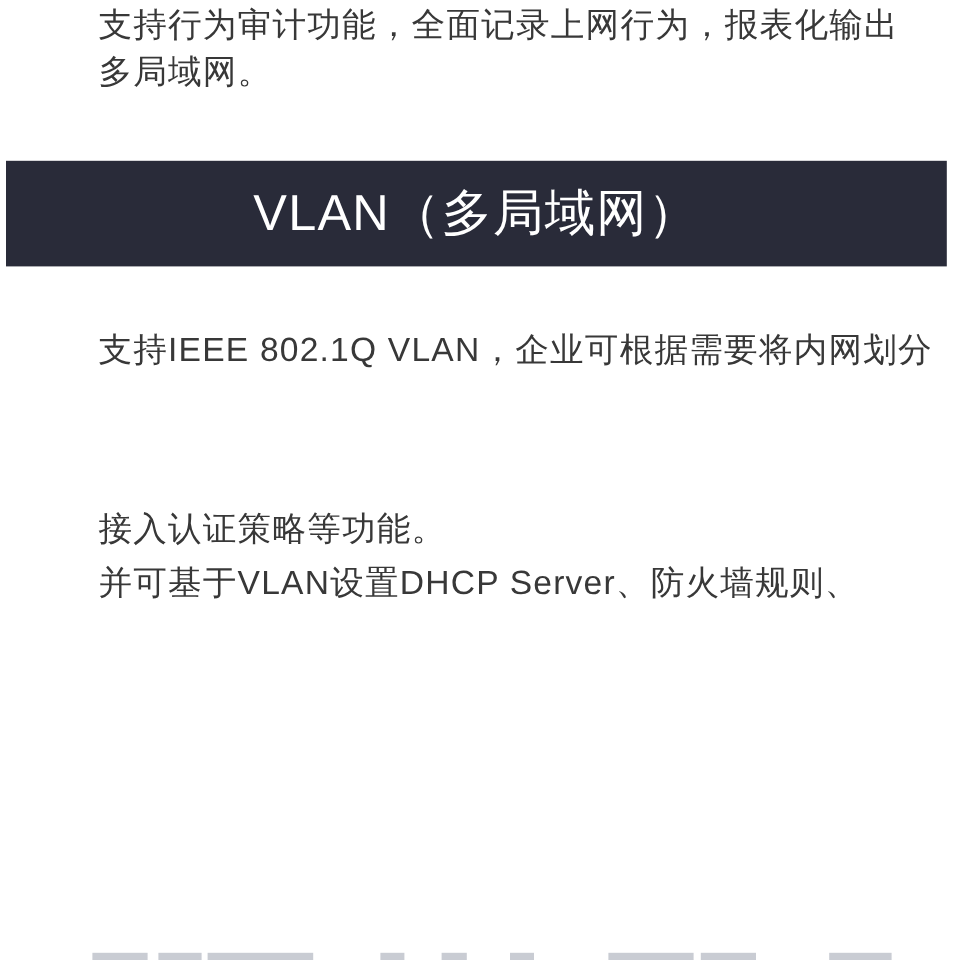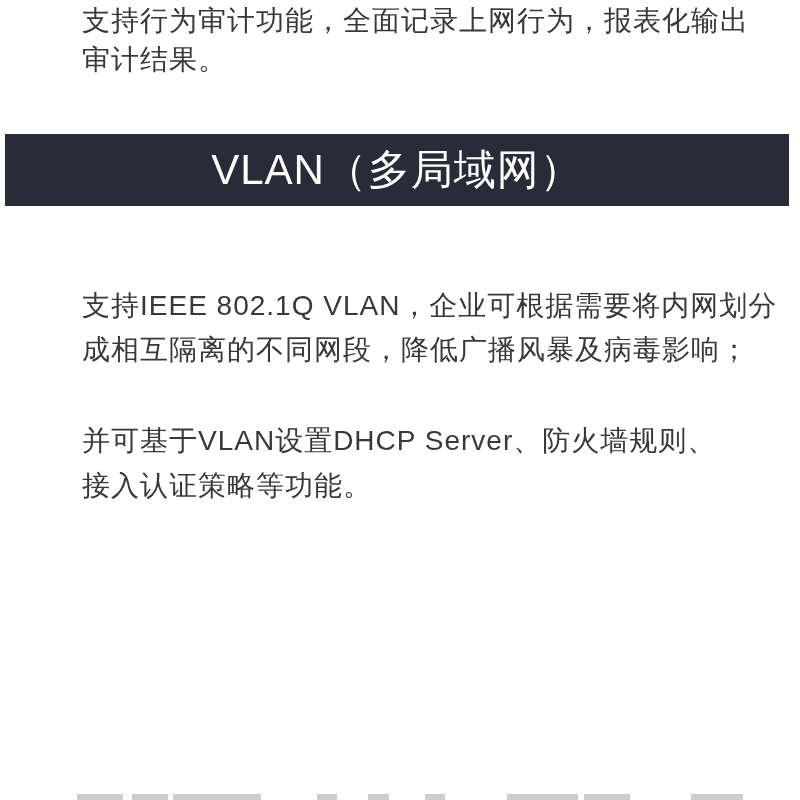--- a/index.html
+++ b/index.html
@@ -16,29 +16,29 @@
   .para {
     position: absolute;
     left: 82px;
     color: #383838;
     font-size: 28px;
     letter-spacing: 1px;
     font-weight: 400;
   }
   .para .line { white-space: nowrap; }
   .para-intro { top: 1px;  line-height: 39px; }
-  .para-vlan1 { top: 284px; line-height: 44px; }
+  .para-vlan1 { top: 270px; line-height: 44px; }
   .para-vlan2 { top: 418px; line-height: 45px; }
 
   
   .banner {
     position: absolute;
     left: 5px;
     width: 784px;
-    height: 72px;
+    height: 88px;
     background: #292b39;
     display: flex;
     align-items: center;
     justify-content: center;
   }
   .banner-vlan { top: 134px; }
   .banner-web  { top: 641px; }
   .banner .banner-title {
     color: #ffffff;
     font-size: 42px;
@@ -69,33 +69,32 @@
     background-repeat: no-repeat;
   }
 </style>
 </head>
 <body>
 
 <div class="page">
 
   <div class="para para-intro">
     <div class="line">支持行为审计功能，全面记录上网行为，报表化输出</div>
-    <div class="line">审计结果。</div>
+    <div class="line">多局域网。</div>
   </div>
 
   <div class="banner banner-vlan">
     <div class="banner-title">VLAN（多局域网）</div>
   </div>
 
   <div class="para para-vlan1">
     <div class="line">支持IEEE 802.1Q VLAN，企业可根据需要将内网划分</div>
-    <div class="line">成相互隔离的不同网段，降低广播风暴及病毒影响；</div>
   </div>
 
   <div class="para para-vlan2">
+    <div class="line">接入认证策略等功能。</div>
     <div class="line">并可基于VLAN设置DHCP Server、防火墙规则、</div>
-    <div class="line">接入认证策略等功能。</div>
   </div>
 
 
   <div class="clipped-line"></div>
 
 </div>
 
 </body></html>

